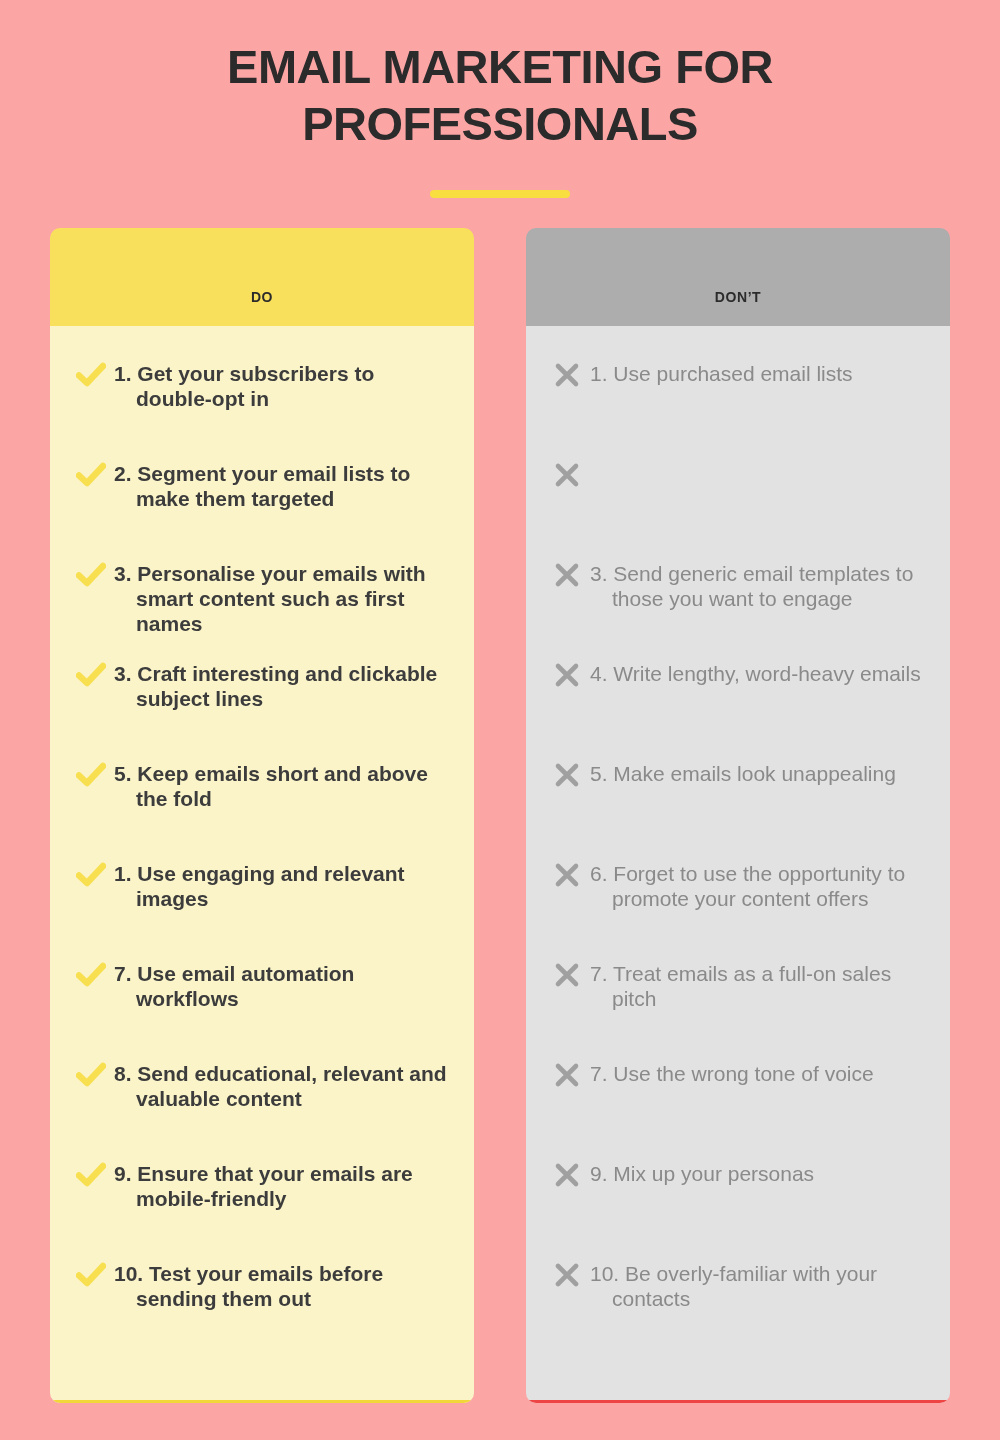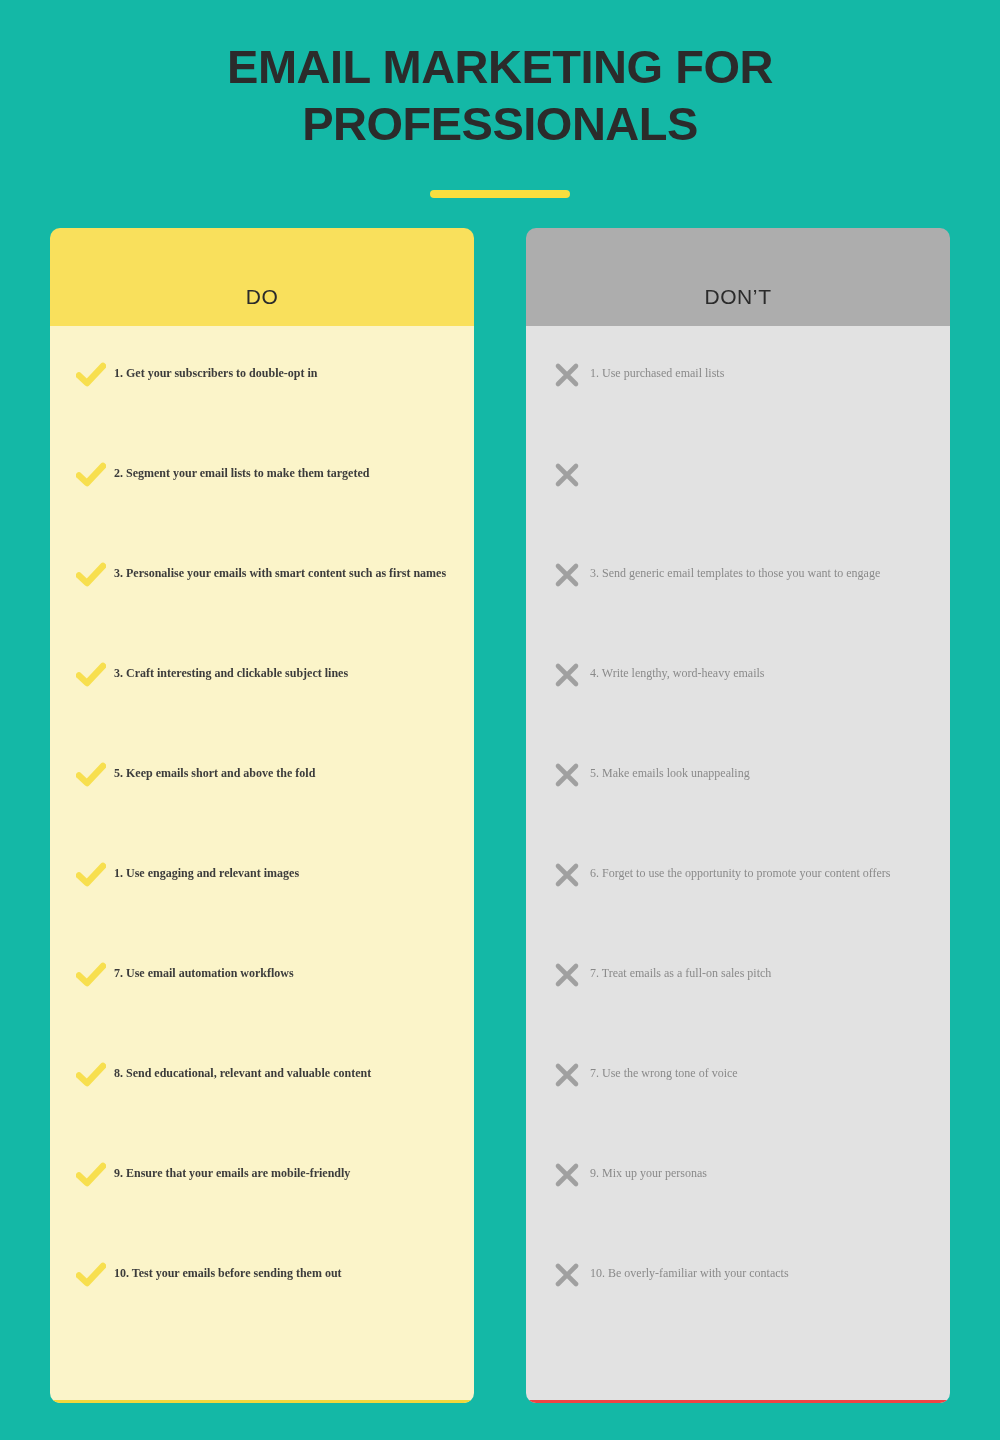--- a/index.html
+++ b/index.html
@@ -8,21 +8,21 @@
     width: 1000px;
     height: 1440px;
     background: #ffffff;
     font-family: "Liberation Sans", sans-serif;
   }
 
   .page {
     position: relative;
     width: 1000px;
     height: 1440px;
-    background: #14b8a6;
+    background: #fca5a5;
     overflow: hidden;
   }
 
   
   .header {
     padding-top: 38px;
     text-align: center;
   }
 
   .title {
@@ -64,22 +64,22 @@
   }
 
   .panel-head {
     height: 98px;
     display: flex;
     align-items: center;
     justify-content: center;
   }
 
   .panel-head-label {
-    font-size: 21px;
-    font-weight: normal;
+    font-size: 14px;
+    font-weight: bold;
     letter-spacing: 0.6px;
     color: #2b2b2b;
     margin-top: 40px;
   }
 
   .panel-body {
     flex: 1 1 auto;
     padding: 34px 0 40px 0;
   }
 
@@ -113,24 +113,23 @@
     width: 46px;
     height: 30px;
     display: flex;
     align-items: flex-start;
     justify-content: center;
     padding-top: 2px;
   }
 
   .item .text {
     flex: 1 1 auto;
-    font-size: 12px;
+    font-size: 21px;
     line-height: 25px;
     padding-top: 1px;
-    font-family: Liberation Serif, serif;
   }
 
   .panel.do .item .text {
     color: #3c3c3c;
     font-weight: bold;
   }
 
   .panel.dont .item .text {
     color: #8a8a8a;
     font-weight: normal;

